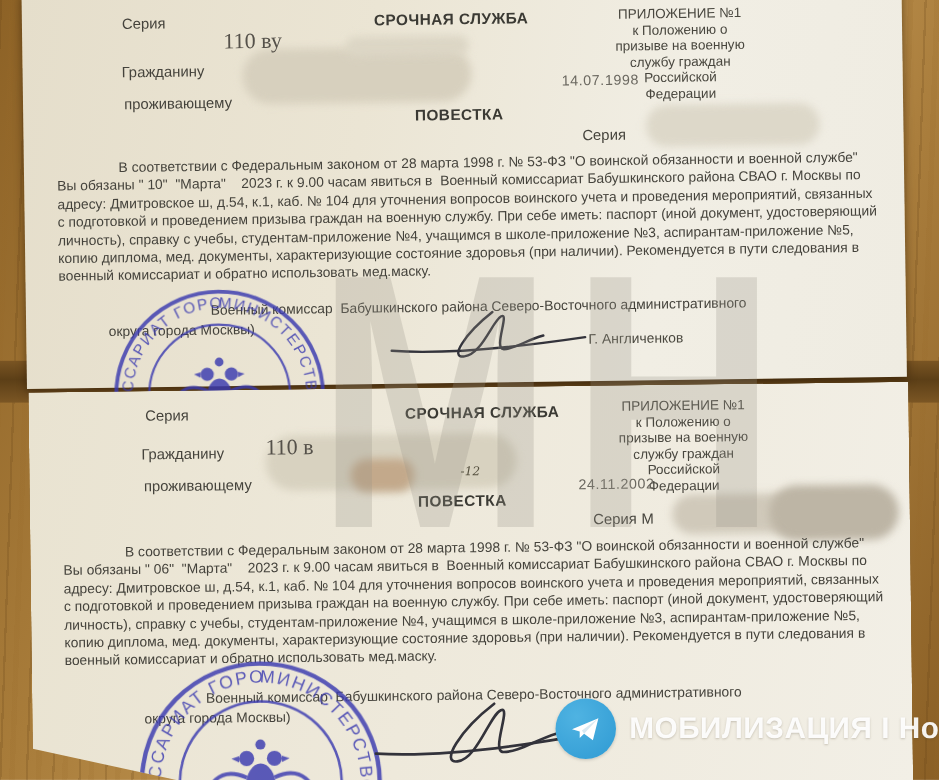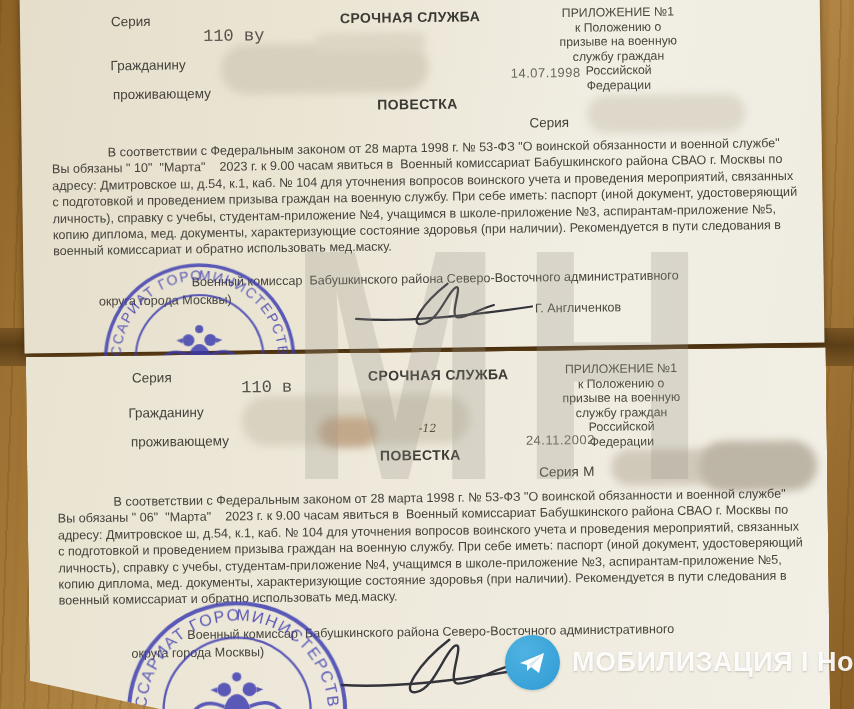--- a/index.html
+++ b/index.html
@@ -19,21 +19,21 @@
   
   .doc{position:absolute;width:800px;box-shadow:0 3px 9px rgba(40,22,4,0.55);}
   .doc-top{left:22px;top:-12px;height:360px;transform:rotate(-0.8deg);
     background:linear-gradient(100deg,#e5decb 0%,#ebe5d4 38%,#f1eee4 72%,#efece2 100%);}
   .doc-bottom{left:28px;top:352px;height:368px;transform:rotate(-0.7deg);
     background:linear-gradient(100deg,#e9e3d1 0%,#eee9db 45%,#f2efe6 100%);
     clip-path:polygon(0 0,100% 0,100% 100%,24% 100%,0 88%);}
   .doc *{position:absolute;}
 
   .lbl{font-size:13.5px;color:#45433c;white-space:nowrap;}
-  .serif-serial{font-family:Liberation Mono, monospace;font-size:17px;color:#55514a;white-space:nowrap;}
+  .serif-serial{font-family:Liberation Serif, serif;font-size:20px;color:#55514a;white-space:nowrap;}
   .title-bold{font-size:14px;font-weight:bold;color:#3b3a34;letter-spacing:.4px;white-space:nowrap;}
   .appendix{width:180px;text-align:center;font-size:12.3px;line-height:14.6px;color:#49473f;}
   .appendix div{position:static;}
   .date{font-size:13px;color:#6b6860;letter-spacing:.5px;white-space:nowrap;margin-top:16px;}
   .body-text{width:748px;font-size:12.6px;line-height:16.4px;color:#45433c;text-indent:56px;}
   .commissar{font-size:12.6px;color:#45433c;white-space:nowrap;}
   .signer{font-size:12.6px;color:#4a483f;white-space:nowrap;}
   .handfrag{font-family:"DejaVu Serif",serif;font-style:italic;font-size:11px;color:#55503f;white-space:nowrap;margin-left:48px;}
 
   
@@ -124,21 +124,21 @@
   </div>
 
   <div class="doc doc-bottom">
 
     <div class="blur" style="left:215px;top:42px;width:228px;height:50px;background:#d8d2c0;"></div>
     <div class="blur" style="left:292px;top:64px;width:58px;height:30px;background:#c3a98b;"></div>
     <div class="blur" style="left:584px;top:100px;width:142px;height:36px;background:#d0c9ba;"></div>
     <div class="blur" style="left:672px;top:93px;width:118px;height:50px;background:#bdb5a5;"></div>
 
     <div class="lbl" style="left:106px;top:15px;">Серия</div>
-    <div class="serif-serial" style="left:215px;top:24px;">110 в</div>
+    <div class="serif-serial" style="left:215px;top:42px;">110 в</div>
     <div class="title-bold" style="left:342px;top:15px;">СРОЧНАЯ СЛУЖБА</div>
 
     <div class="appendix" style="left:505px;top:12px;">
       <div>ПРИЛОЖЕНИЕ №1</div>
       <div>к Положению о</div>
       <div>призыве на военную</div>
       <div>службу граждан</div>
       <div>Российской</div>
       <div>Федерации</div>
     </div>

